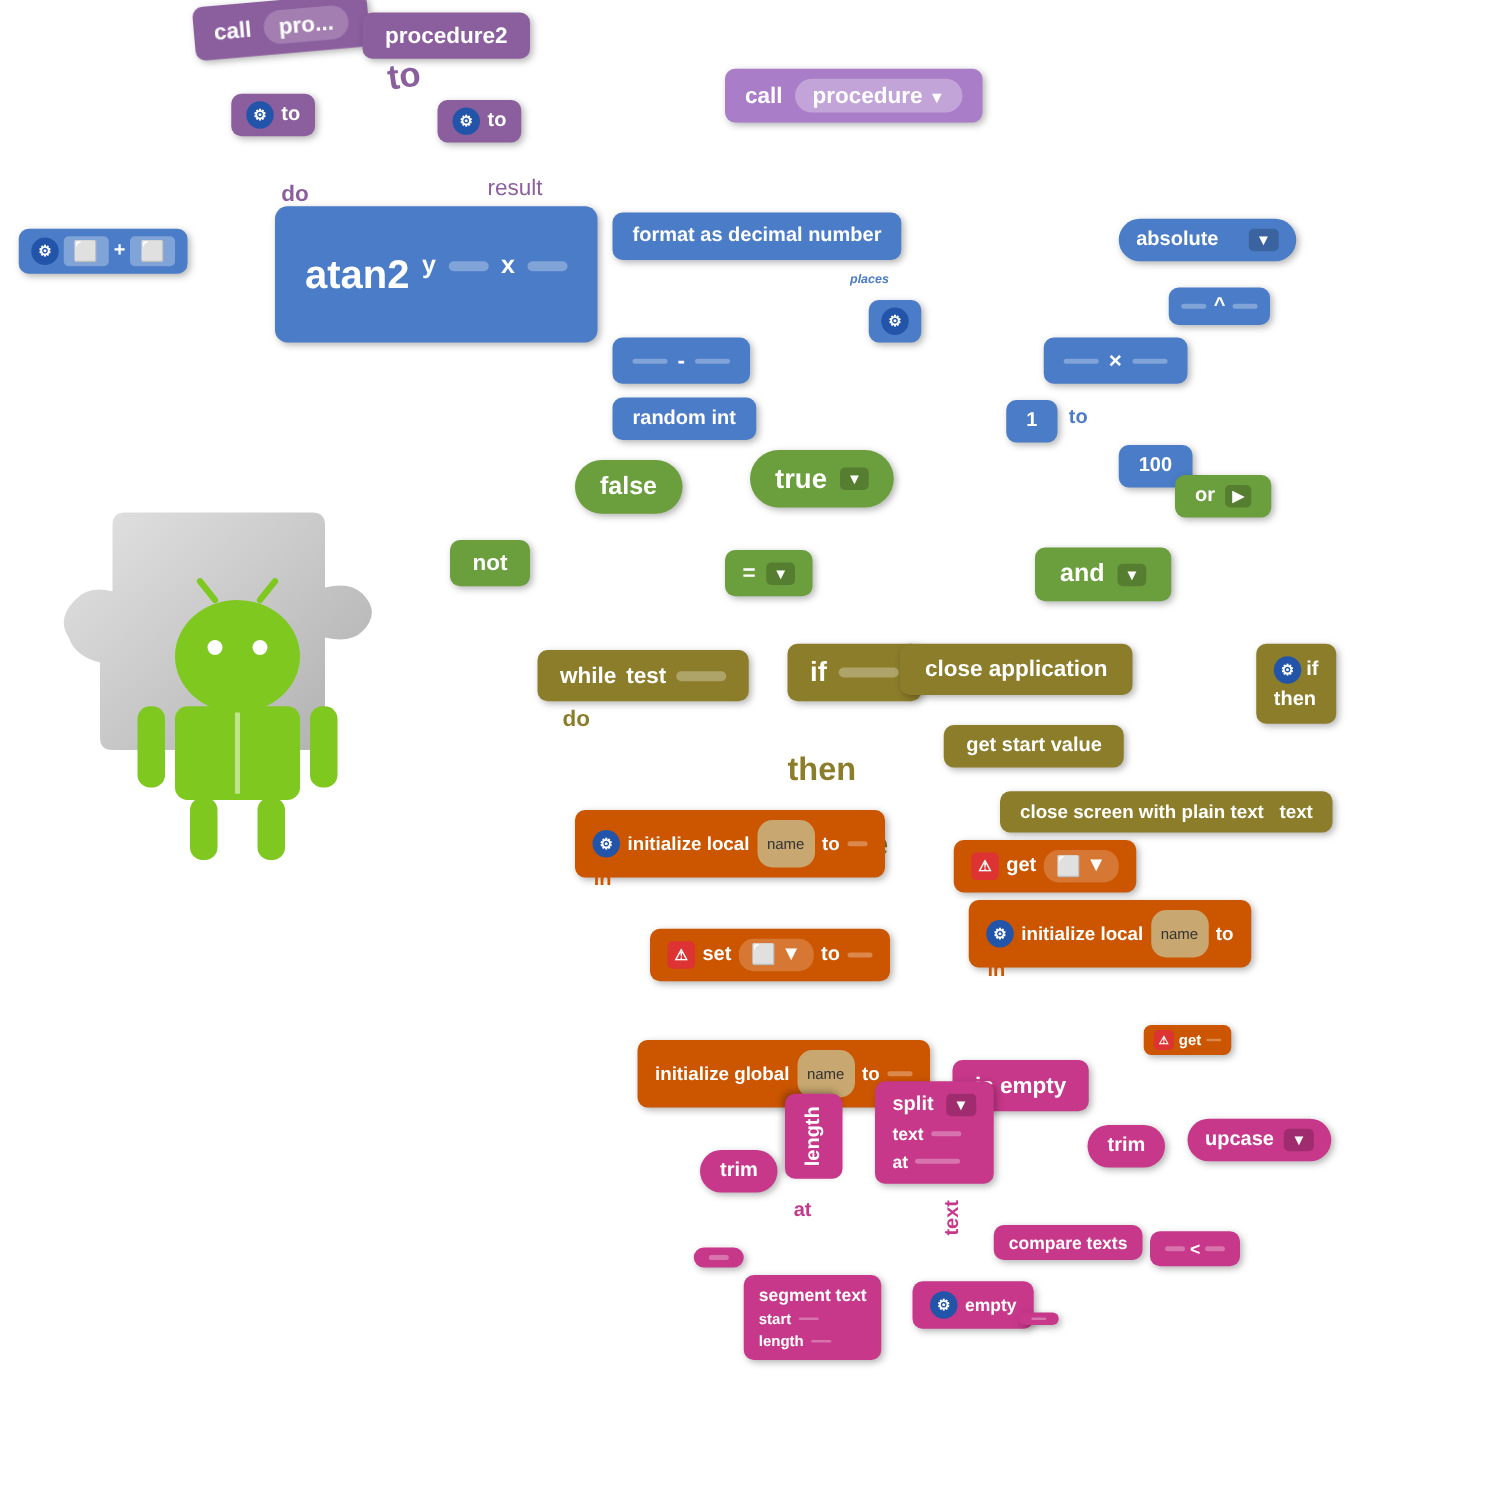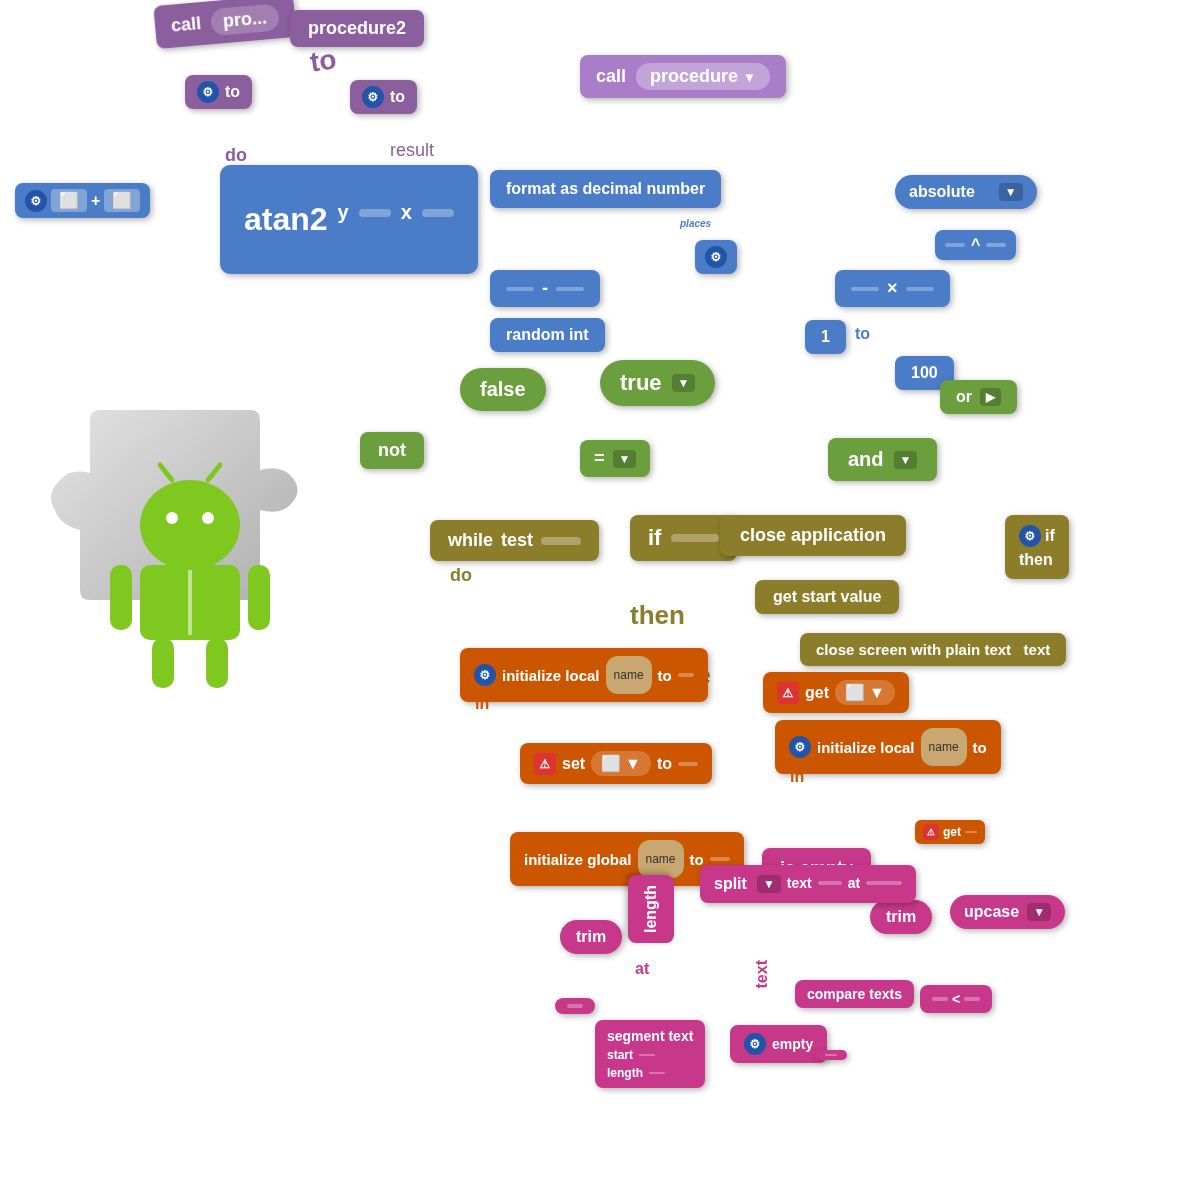--- a/index.html
+++ b/index.html
@@ -344,21 +344,21 @@
 
 <div class="block block-shadow" style="left:870px;top:900px;padding:8px 16px;font-size:16px;border-radius:25px;background:#C7388A;">
   <span>trim</span>
 </div>
 
 <div class="block block-shadow" style="left:950px;top:895px;padding:8px 14px;font-size:16px;border-radius:20px;background:#C7388A;gap:4px;">
   <span>upcase</span>
   <span class="dropdown-arrow">▼</span>
 </div>
 
-<div class="block block-shadow" style="left:700px;top:865px;padding:10px 14px;font-size:16px;border-radius:8px;background:#C7388A;flex-direction:row;align-items:flex-start;gap:6px;">
+<div class="block block-shadow" style="left:700px;top:865px;padding:10px 14px;font-size:16px;border-radius:8px;background:#C7388A;flex-direction:column;align-items:flex-start;gap:6px;">
   <div style="display:flex;align-items:center;gap:6px;">
     <span>split</span>
     <span class="dropdown-arrow">▼</span>
   </div>
   <div style="display:flex;align-items:center;gap:6px;font-size:14px;">
     <span>text</span>
     <span style="background:rgba(255,255,255,0.3);border-radius:4px;padding:2px 12px;"></span>
   </div>
   <div style="display:flex;align-items:center;gap:6px;font-size:14px;">
     <span>at</span>

